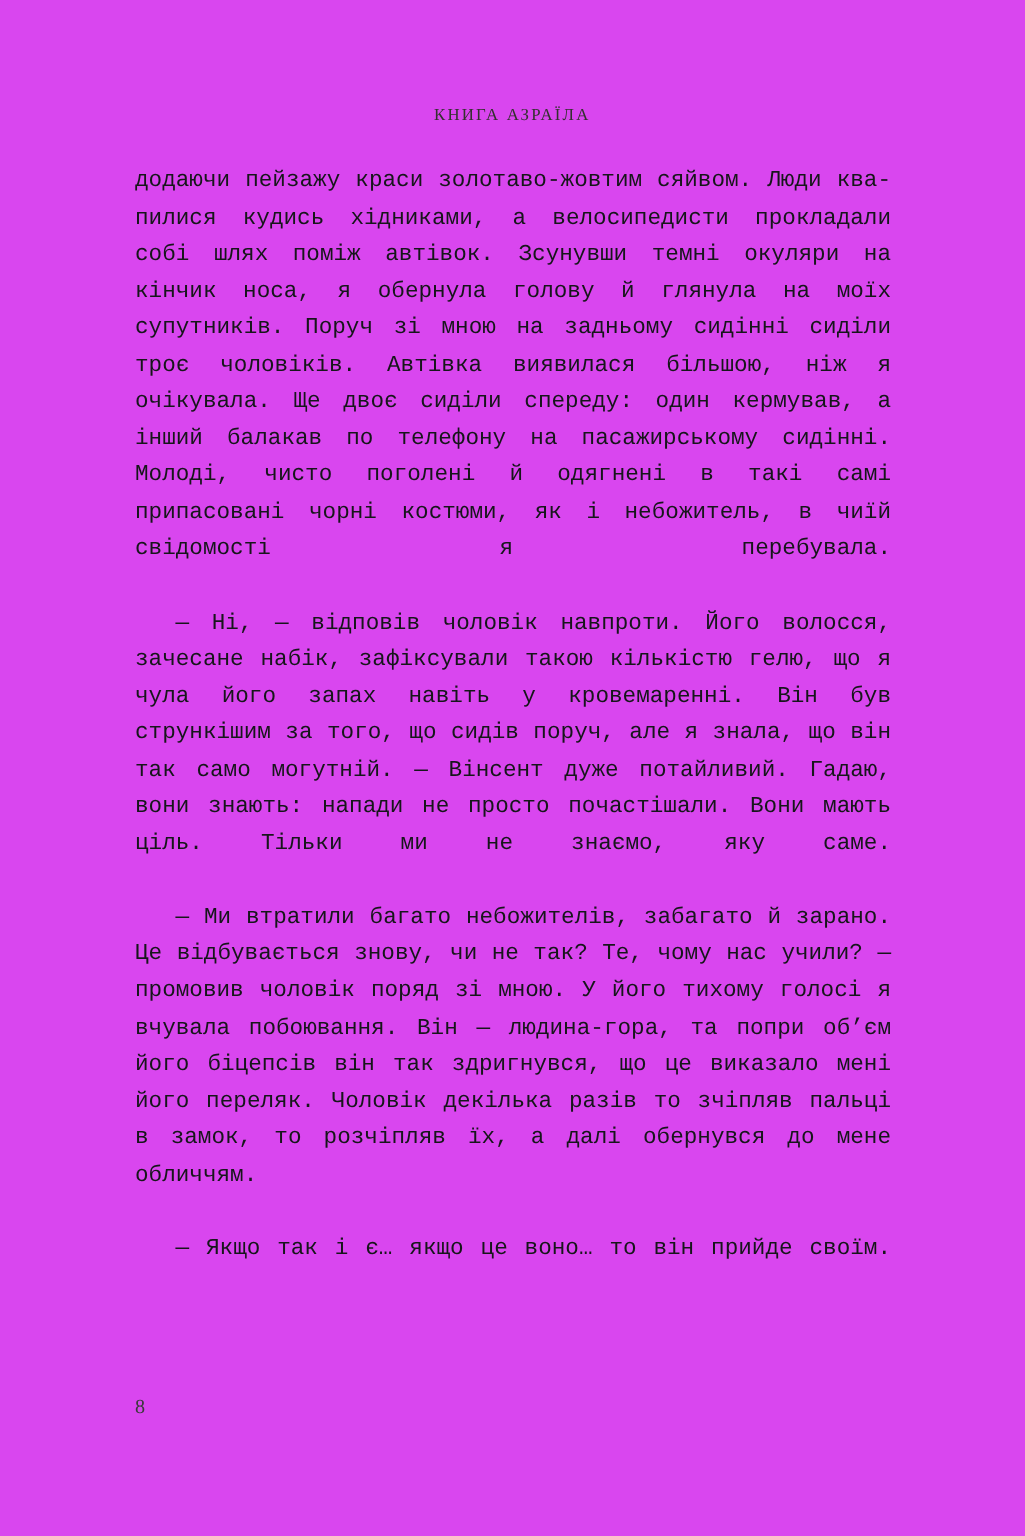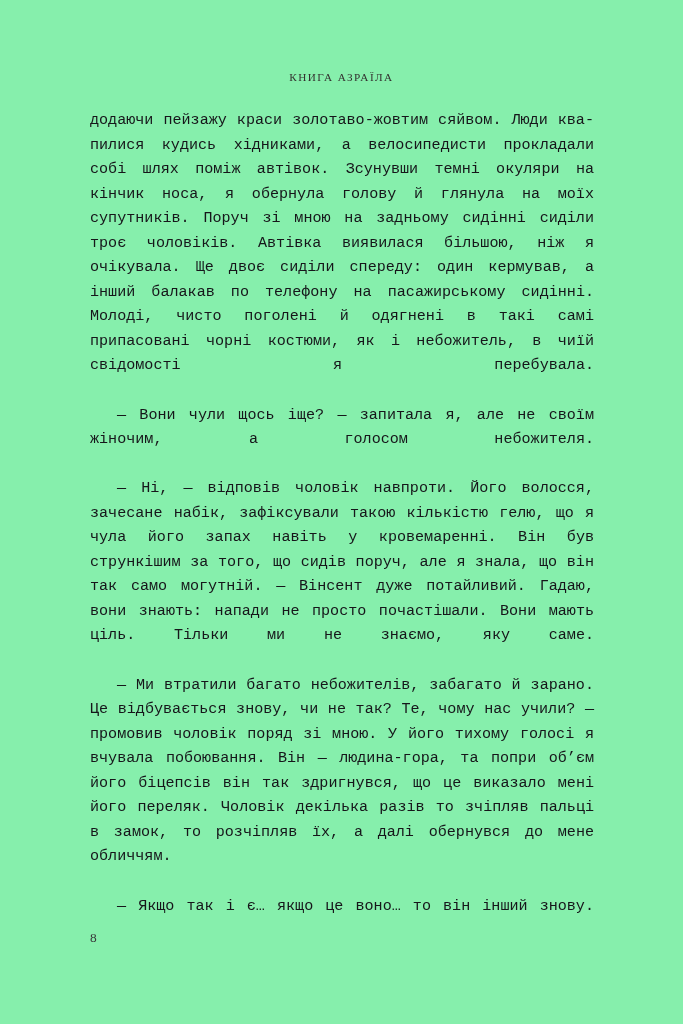--- a/index.html
+++ b/index.html
@@ -14,21 +14,21 @@
     font-family: "Liberation Serif", "DejaVu Serif", serif;
     color: #1a1a1a;
     overflow: hidden;
     position: relative;
     -webkit-font-smoothing: antialiased;
   }
 
   .page {
     position: absolute;
     inset: 0;
-    background: #86efac;
+    background: #d946ef;
   }
 
   
   .running-head {
     position: absolute;
     top: 71px;
     left: 0;
     right: 0;
     text-align: center;
     font-family: "Liberation Serif", "DejaVu Serif", serif;
@@ -95,27 +95,26 @@
 <body>
 
 <div class="page">
 
   <div class="running-head">КНИГА АЗРАЇЛА</div>
 
   <div class="textblock">
 
     <p class="cont">додаючи пейзажу краси золотаво-жовтим сяйвом. Люди ква­пилися кудись хідниками, а велосипедисти прокладали собі шлях поміж автівок. Зсунувши темні окуляри на кінчик носа, я обернула голову й глянула на моїх супутників. Поруч зі мною на задньому сидінні сиділи троє чоловіків. Автівка виявилася більшою, ніж я очікувала. Ще двоє сиділи спереду: один кер­мував, а інший балакав по телефону на пасажирському сидінні. Молоді, чисто поголені й одягнені в такі самі припасовані чорні костюми, як і небожитель, в чиїй свідомості я перебувала.</p>
 
-    <p class="indent">— Вони чули щось іще? — запитала я, але не своїм жіночим, а голосом небожителя.</p>
 
     <p class="indent">— Ні, — відповів чоловік навпроти. Його волосся, зачесане набік, зафіксували такою кількістю гелю, що я чула його запах навіть у кровемаренні. Він був стрункішим за того, що сидів по­руч, але я знала, що він так само могутній. — Вінсент дуже по­тайливий. Гадаю, вони знають: напади не просто почастішали. Вони мають ціль. Тільки ми не знаємо, яку саме.</p>
 
     <p class="indent">— Ми втратили багато небожителів, забагато й зарано. Це відбувається знову, чи не так? Те, чому нас учили? — промовив чоловік поряд зі мною. У його тихому голосі я вчувала побою­вання. Він — людина-гора, та попри об’єм його біцепсів він так здригнувся, що це виказало мені його переляк. Чоловік декілька разів то зчіпляв пальці в замок, то розчіпляв їх, а далі обернувся до мене обличчям.</p>
 
-    <p class="indent">— Якщо так і є… якщо це воно… то він інший знову.</p>
+    <p class="indent">— Якщо так і є… якщо це воно… то він прийде своїм.</p>
 
 
 
 
   </div>
 
   <div class="folio">8</div>
 
 </div>
 

